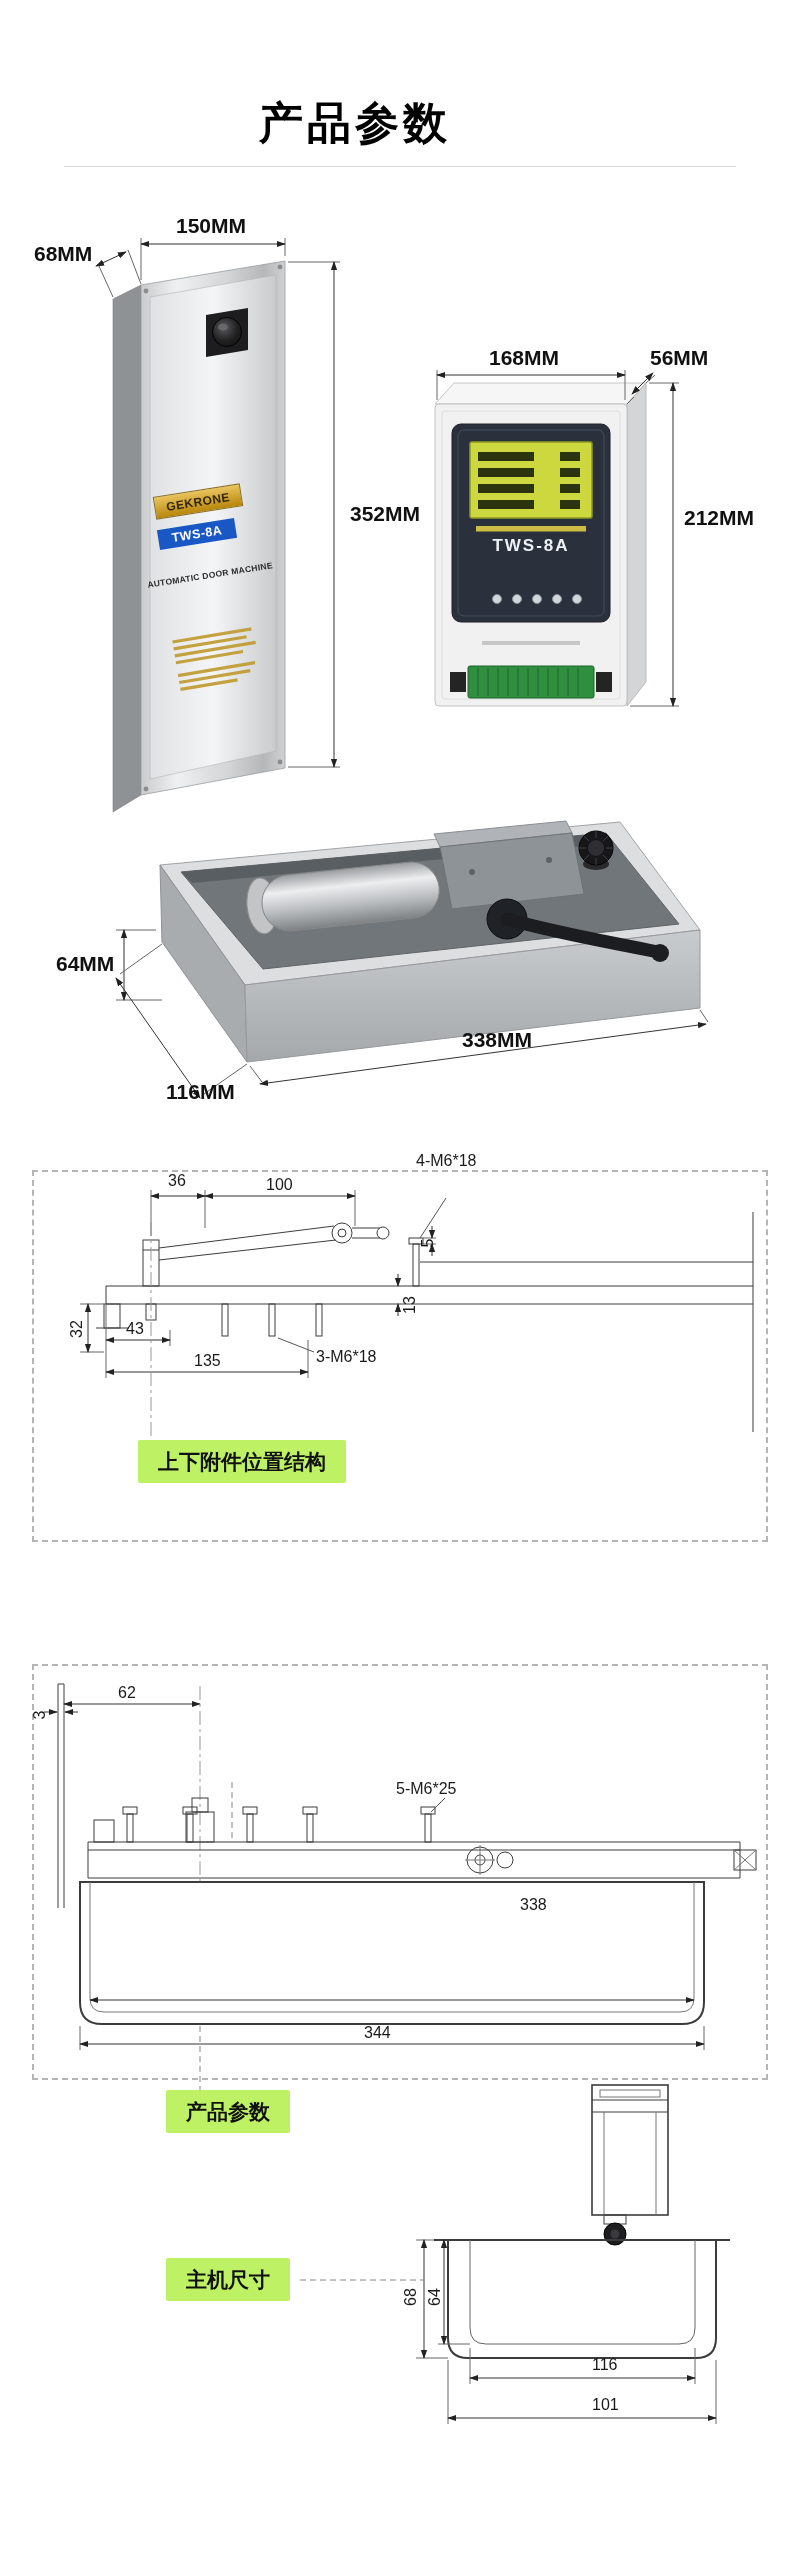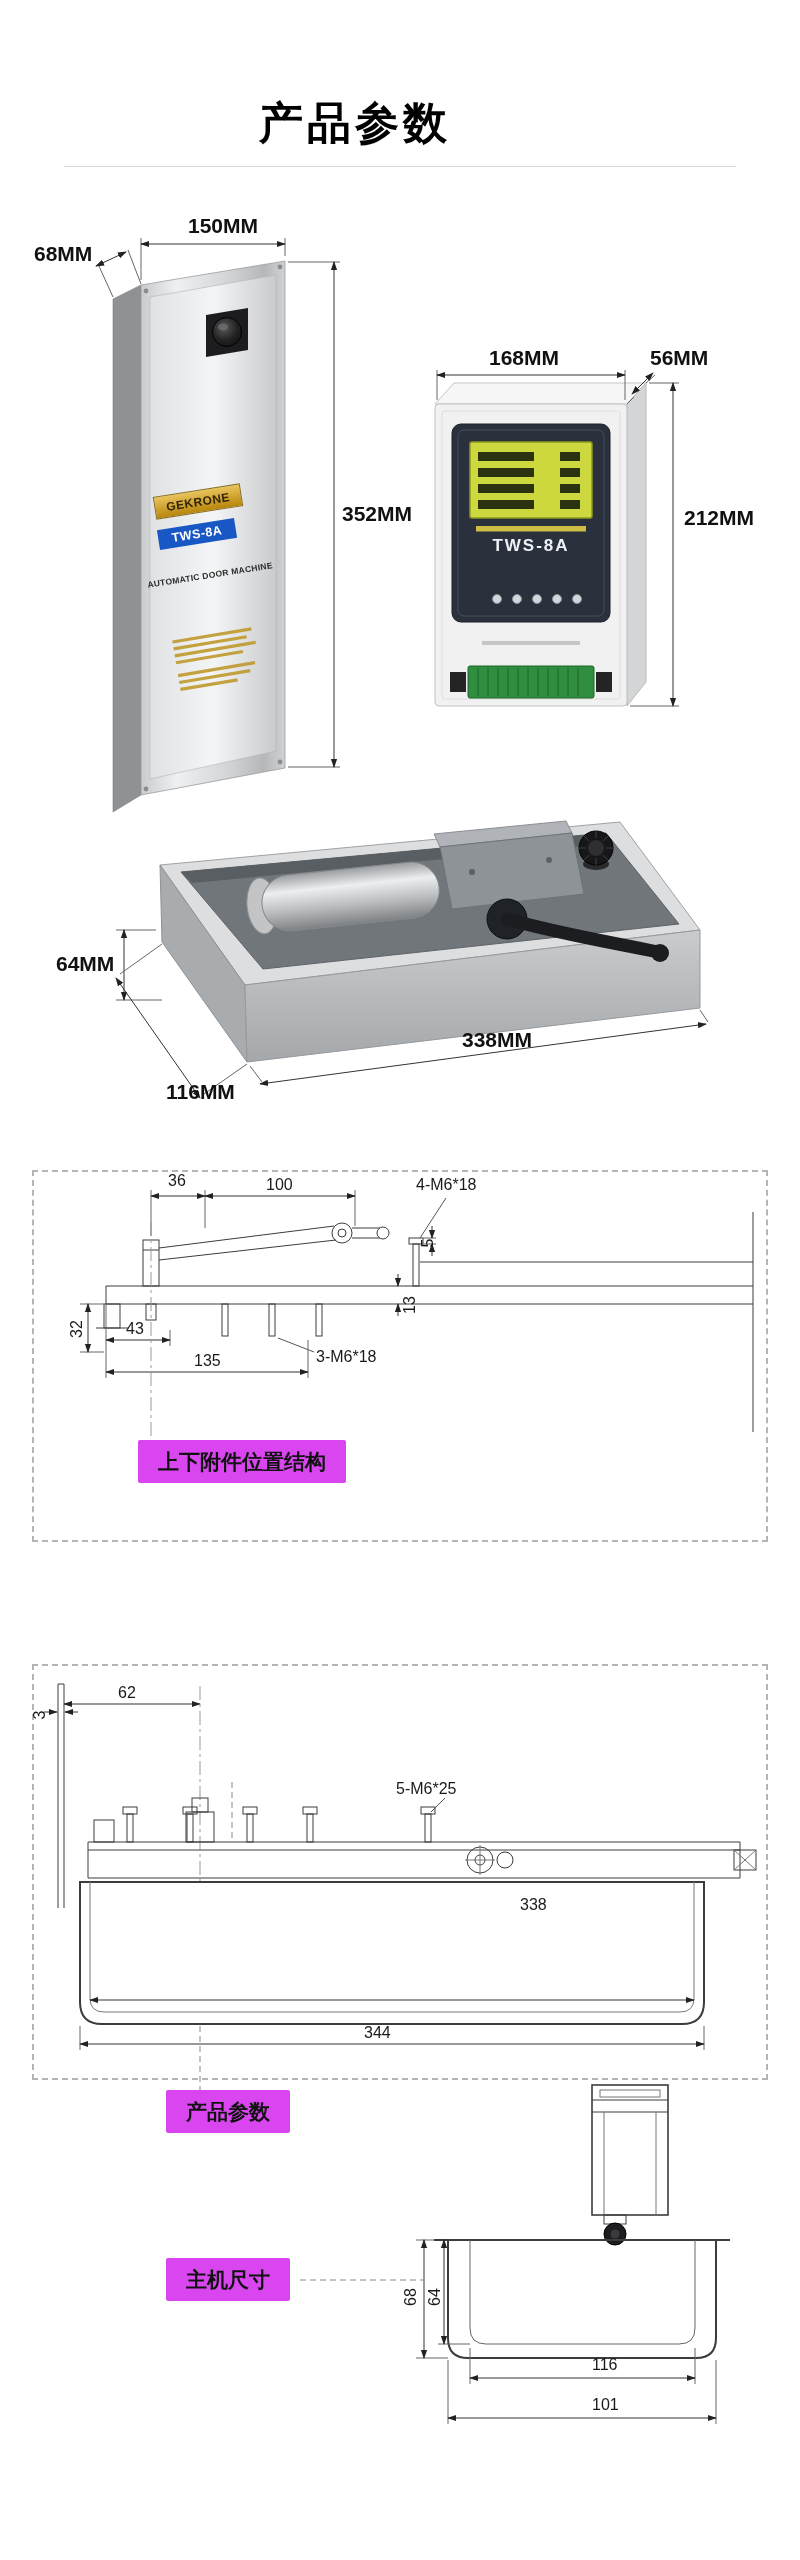--- a/index.html
+++ b/index.html
@@ -5,21 +5,21 @@
   html,body{margin:0;padding:0;background:#fff;}
   .page{position:relative;width:800px;height:2560px;background:#ffffff;overflow:hidden;
         font-family:"Liberation Sans","DejaVu Sans",sans-serif;color:#111;}
   .abs{position:absolute;}
   .title{position:absolute;top:94px;left:0;width:710px;text-align:center;
          font-size:44px;font-weight:800;letter-spacing:4px;color:#000;}
   .hr{position:absolute;top:166px;left:64px;width:672px;border-top:1px solid #d8d8d8;}
   .lbl{position:absolute;font-size:21px;font-weight:600;color:#111;white-space:nowrap;}
   .tlbl{position:absolute;font-size:16px;font-weight:400;color:#1a1a1a;white-space:nowrap;}
   .rot{transform:rotate(-90deg);transform-origin:center;}
-  .badge{position:absolute;background:#d946ef;color:#111;font-size:21px;font-weight:700;
+  .badge{position:absolute;background:#bef264;color:#111;font-size:21px;font-weight:700;
          padding:9px 20px;border-radius:2px;white-space:nowrap;line-height:1.2;}
   .dash-box{position:absolute;border:2px dashed #b5b5b5;}
   .plate{position:absolute;display:flex;align-items:center;justify-content:center;white-space:nowrap;}
   .gold{background:linear-gradient(180deg,#e9c45c,#b8860b);border:1px solid #8a6d1f;
         color:#32260a;font-size:12px;font-weight:700;letter-spacing:.5px;}
   .blue{background:#1857c4;color:#fff;font-size:12.5px;font-weight:700;letter-spacing:.5px;}
   .caption{position:absolute;font-size:8.5px;font-weight:700;color:#2c2c2c;text-align:center;
            letter-spacing:.3px;white-space:nowrap;}
   .model-big{position:absolute;font-size:17px;font-weight:700;color:#eef1f5;
              letter-spacing:2px;text-align:center;}
@@ -316,38 +316,38 @@
     </g>
   </svg>
 
   <div class="title">产品参数</div>
   <div class="hr"></div>
 
   <div class="dash-box" style="left:32px;top:1170px;width:732px;height:368px"></div>
   <div class="dash-box" style="left:32px;top:1664px;width:732px;height:412px"></div>
 
   <div class="lbl" style="left:34px;top:242px">68MM</div>
-  <div class="lbl" style="left:188px;top:214px">150MM</div>
-  <div class="lbl" style="left:342px;top:502px">352MM</div>
+  <div class="lbl" style="left:176px;top:214px">150MM</div>
+  <div class="lbl" style="left:350px;top:502px">352MM</div>
   <div class="plate gold" style="left:154px;top:490px;width:86px;height:21px;transform:rotate(-9deg)">GEKRONE</div>
   <div class="plate blue" style="left:158px;top:524px;width:78px;height:20px;transform:rotate(-9deg)">TWS-8A</div>
   <div class="caption" style="left:146px;top:570px;width:128px;transform:rotate(-9deg)">AUTOMATIC DOOR MACHINE</div>
 
   <div class="lbl" style="left:489px;top:346px">168MM</div>
   <div class="lbl" style="left:650px;top:346px">56MM</div>
   <div class="lbl" style="left:684px;top:506px">212MM</div>
   <div class="model-big" style="left:471px;top:536px;width:120px">TWS-8A</div>
 
   <div class="lbl" style="left:56px;top:952px">64MM</div>
   <div class="lbl" style="left:166px;top:1080px">116MM</div>
   <div class="lbl" style="left:462px;top:1028px">338MM</div>
 
   <div class="tlbl" style="left:168px;top:1172px">36</div>
   <div class="tlbl" style="left:266px;top:1176px">100</div>
-  <div class="tlbl" style="left:416px;top:1176px">4-M6*18</div>
+  <div class="tlbl" style="left:416px;top:1152px">4-M6*18</div>
   <div class="tlbl rot" style="left:424px;top:1234px">5</div>
   <div class="tlbl rot" style="left:401px;top:1296px">13</div>
   <div class="tlbl rot" style="left:68px;top:1320px">32</div>
   <div class="tlbl" style="left:126px;top:1320px">43</div>
   <div class="tlbl" style="left:194px;top:1352px">135</div>
   <div class="tlbl" style="left:316px;top:1348px">3-M6*18</div>
   <div class="badge" style="left:138px;top:1440px">上下附件位置结构</div>
 
   <div class="tlbl rot" style="left:36px;top:1706px">3</div>
   <div class="tlbl" style="left:118px;top:1684px">62</div>

